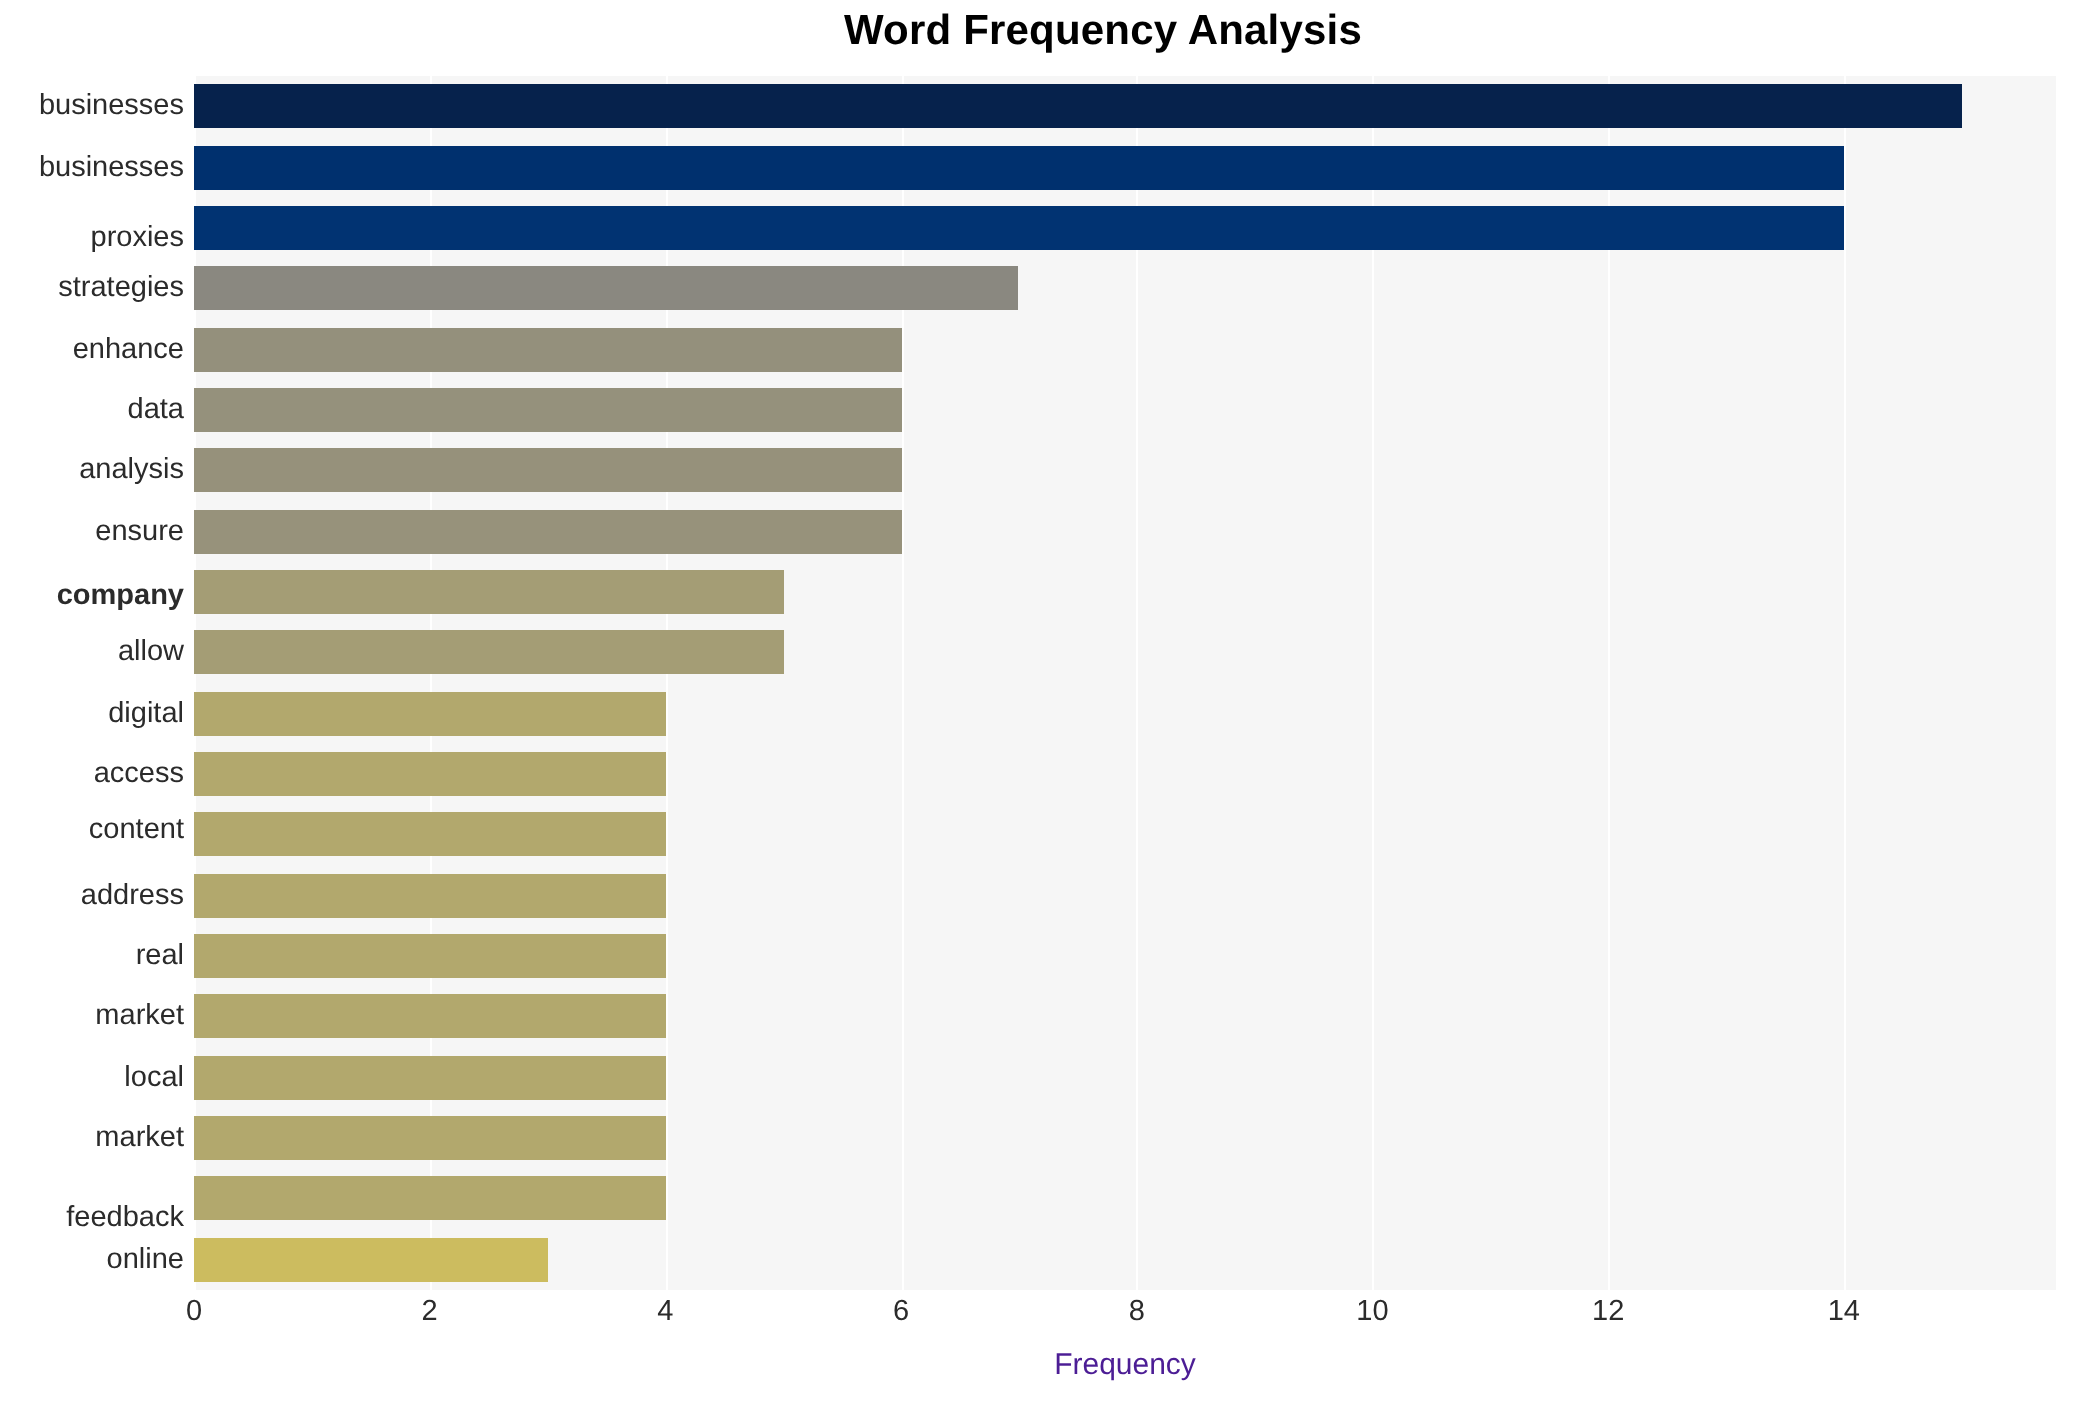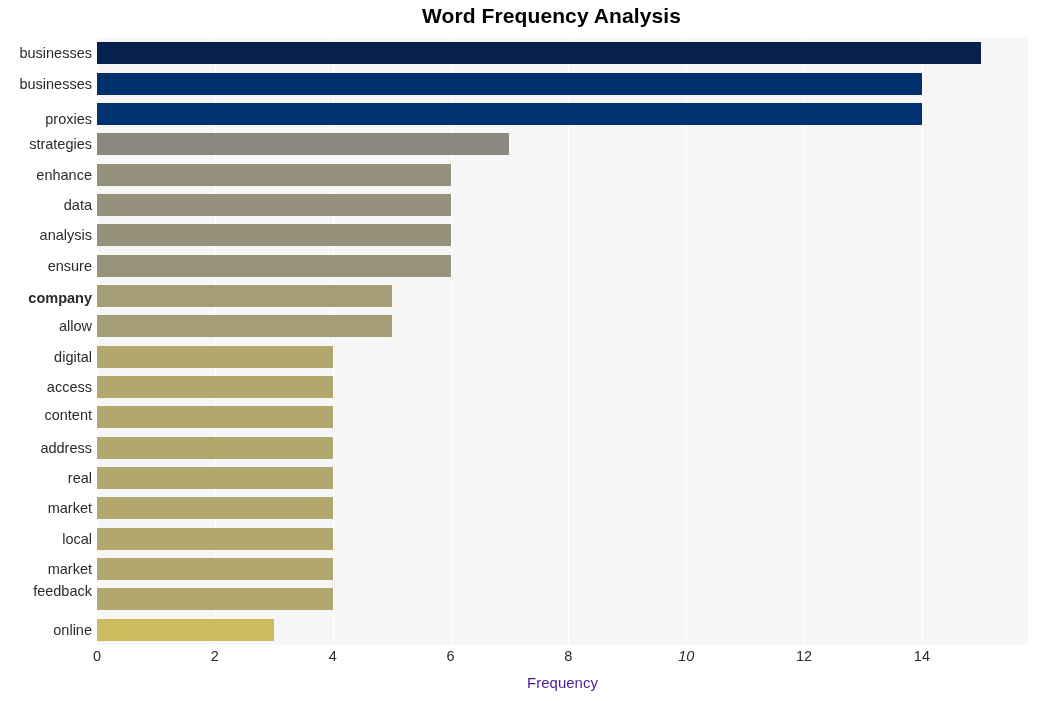--- a/index.html
+++ b/index.html
@@ -176,30 +176,30 @@
       <div class="ylabel" style="top: 252px; font-weight: bold;">company</div>
       <div class="ylabel" style="top: 280.325px;">allow</div>
       <div class="ylabel" style="top: 310.675px;">digital</div>
       <div class="ylabel" style="top: 341.025px;">access</div>
       <div class="ylabel" style="top: 369px;">content</div>
       <div class="ylabel" style="top: 401.725px;">address</div>
       <div class="ylabel" style="top: 432.075px;">real</div>
       <div class="ylabel" style="top: 462.425px;">market</div>
       <div class="ylabel" style="top: 492.775px;">local</div>
       <div class="ylabel" style="top: 523.125px;">market</div>
-      <div class="ylabel" style="top: 545px;">feedback</div>
+      <div class="ylabel" style="top: 563px;">feedback</div>
       <div class="ylabel" style="top: 583.825px;">online</div>
     </div>
 
   <div class="xticks" id="xticks">
       <div class="xtick" style="left: 0px;">0</div>
       <div class="xtick" style="left: 117.848px;">2</div>
       <div class="xtick" style="left: 235.696px;">4</div>
       <div class="xtick" style="left: 353.544px;">6</div>
       <div class="xtick" style="left: 471.392px;">8</div>
-      <div class="xtick" style="left: 589.241px; font-style: italic;">10</div>
+      <div class="xtick" style="left: 589.241px;">10</div>
       <div class="xtick" style="left: 707.089px;">12</div>
       <div class="xtick" style="left: 824.937px;">14</div>
     </div>
 
   <div class="xaxis-title">Frequency</div>
 
 </div>
 
 </body></html>

